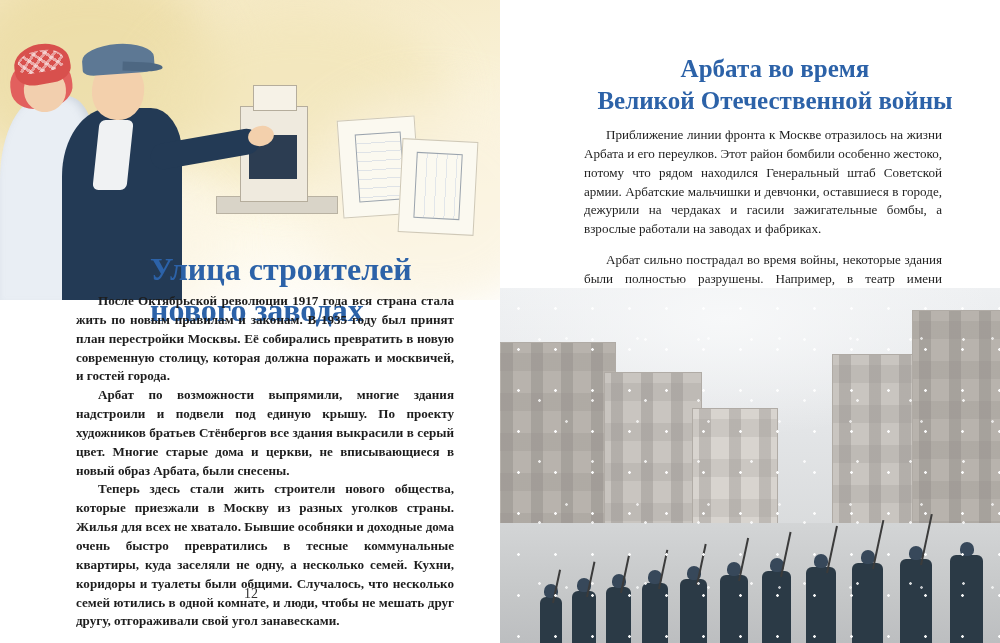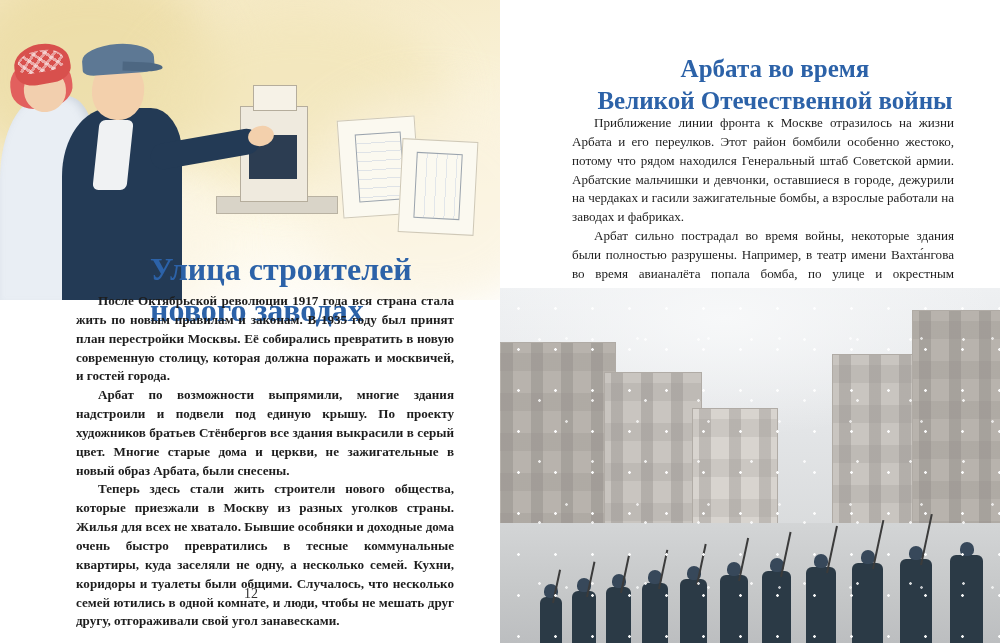--- a/index.html
+++ b/index.html
@@ -228,21 +228,21 @@
 
   .right-body {
     position: absolute;
     left: 72px; top: 114px;
     width: 382px;
     font-size: 13.1px;
     line-height: 1.44;
     color: #1d1d1d;
     text-align: justify;
   }
-  .right-body p { margin: 0; text-indent: 22px; }
+  .right-body p { margin: 12px; text-indent: 22px; }
 
   
   .right-illustration {
     position: absolute;
     left: 0px; top: 288px;
     width: 500px; height: 355px;
     background: linear-gradient(180deg, #eef0f2 0%, #e3e5e7 40%, #d7d9da 75%, #cfd1d2 100%);
     overflow: hidden;
   }
   .sky-haze {
@@ -338,21 +338,21 @@
       <div class="fig-hand"></div>
     </div>
 
     <h2 class="left-heading">
       <span class="l1">Улица строителей</span>
       <span class="l2">нового заводах</span>
     </h2>
 
     <div class="left-body">
       <p>После Октябрьской революции 1917 года вся страна стала жить по новым правилам и законам. В 1935 году был принят план перестройки Москвы. Её собирались превратить в новую современную столицу, которая должна поражать и москвичей, и гостей города.</p>
-      <p>Арбат по возможности выпрямили, многие здания надстроили и подвели под единую крышу. По проекту художников братьев Стёнбергов все здания выкрасили в серый цвет. Многие старые дома и церкви, не зажигательные в новый образ Арбата, были снесены.</p>
+      <p>Арбат по возможности выпрямили, многие здания надстроили и подвели под единую крышу. По проекту художников братьев Стёнбергов все здания выкрасили в серый цвет. Многие старые дома и церкви, не вписывающиеся в новый образ Арбата, были снесены.</p>
       <p>Теперь здесь стали жить строители нового общества, которые приезжали в Москву из разных уголков страны. Жилья для всех не хватало. Бывшие особняки и доходные дома очень быстро превратились в тесные коммунальные квартиры, куда заселяли не одну, а несколько семей. Кухни, коридоры и туалеты были общими. Случалось, что несколько семей ютились в одной комнате, и люди, чтобы не мешать друг другу, отгораживали свой угол занавесками.</p>
     </div>
 
     <div class="page-number">12</div>
   </div>
 
   <div class="right-page">
 
     <h2 class="right-heading">
       <span class="l1">Арбата во время</span>

